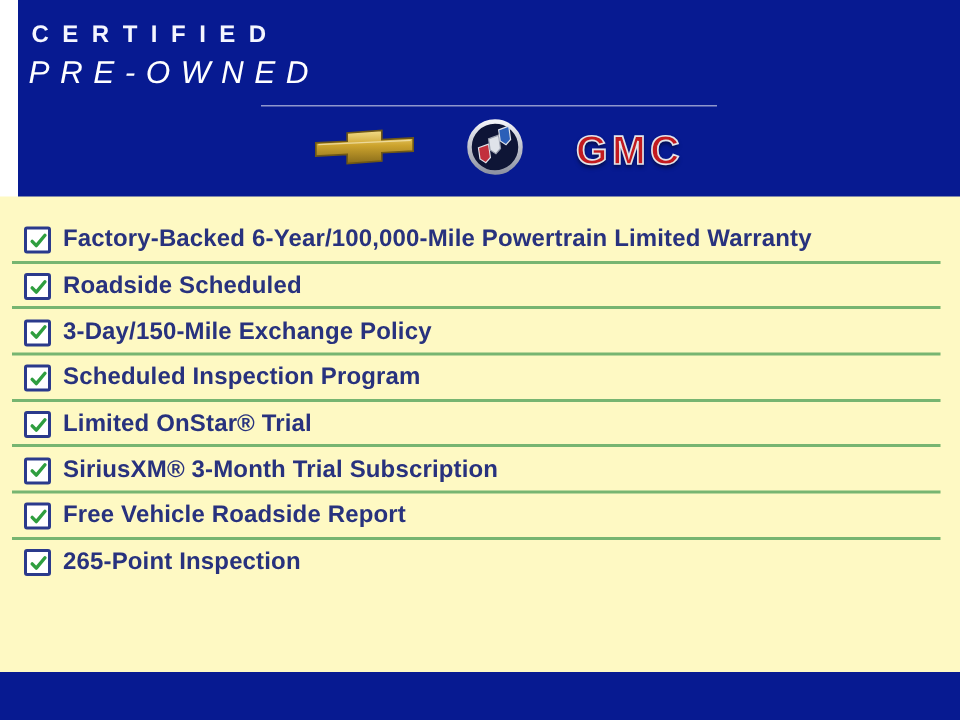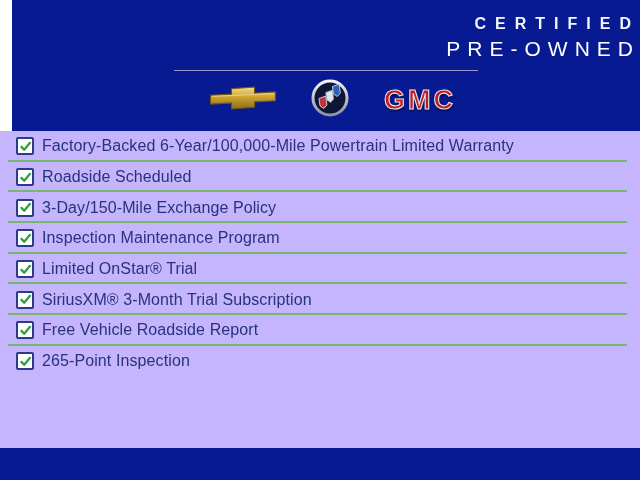--- a/index.html
+++ b/index.html
@@ -8,34 +8,35 @@
     width: 640px; height: 480px;
     overflow: hidden;
     background: #ffffff;
     font-family: "Liberation Sans", sans-serif;
   }
 
   
   .header {
     position: absolute; top: 0; left: 12px; right: 0; height: 132px;
     background: #071a91;
-    text-align: right;
+    text-align: left;
     color: #ffffff;
   }
   .title1 {
     margin-top: 15px;
     font-size: 16px; font-weight: 800;
     letter-spacing: 9px; padding-left: 9px; 
     color: #f4f6ff;
   }
   .title2 {
     margin-top: 4px;
     font-size: 21px; font-weight: 400;
     letter-spacing: 7px; padding-left: 7px;
     color: #ffffff;
+    font-style: italic;
   }
   .divider {
     width: 304px; height: 1px;
     margin: 9px auto 0 auto;
     background: rgba(255,255,255,0.55);
   }
   .logos {
     margin-top: 9px;
     display: flex; align-items: center; justify-content: center;
     gap: 35px; height: 40px; padding-left: 14px;
@@ -44,22 +45,23 @@
     font-size: 27px; font-weight: 900; letter-spacing: 3px;
     color: #c21a1f;
     -webkit-text-stroke: 1.1px #e3e5ea;
     text-shadow: 0 2px 3px rgba(0,0,0,0.55);
     line-height: 1;
   }
 
   
   .list {
     position: absolute; top: 131px; left: 0; right: 0; bottom: 32px;
-    background: #c4b5fd;
-    padding-top: 0;
+    background: #fef9c3;
+    padding-top: 14px;
+    font-weight: bold;
   }
   .row {
     position: relative;
     height: 30.7px;
     display: flex; align-items: center;
   }
   .row:not(:last-child)::after {
     content: "";
     position: absolute; left: 8px; right: 13px; bottom: 0; height: 2px;
     background: #77b571;
@@ -164,21 +166,21 @@
     </span>
     <span class="label">3-Day/150-Mile Exchange Policy</span>
   </div>
 
   <div class="row">
     <span class="cb">
       <svg width="13" height="13" viewBox="0 0 16 16">
         <path d="M3 8.5 L6.4 12 L13.5 3.5" fill="none" stroke="#2f9e3f" stroke-width="2.8" stroke-linecap="round" stroke-linejoin="round"></path>
       </svg>
     </span>
-    <span class="label">Inspection Maintenance Program</span>
+    <span class="label">Scheduled Inspection Program</span>
   </div>
 
   <div class="row">
     <span class="cb">
       <svg width="13" height="13" viewBox="0 0 16 16">
         <path d="M3 8.5 L6.4 12 L13.5 3.5" fill="none" stroke="#2f9e3f" stroke-width="2.8" stroke-linecap="round" stroke-linejoin="round"></path>
       </svg>
     </span>
     <span class="label">Limited OnStar® Trial</span>
   </div>

